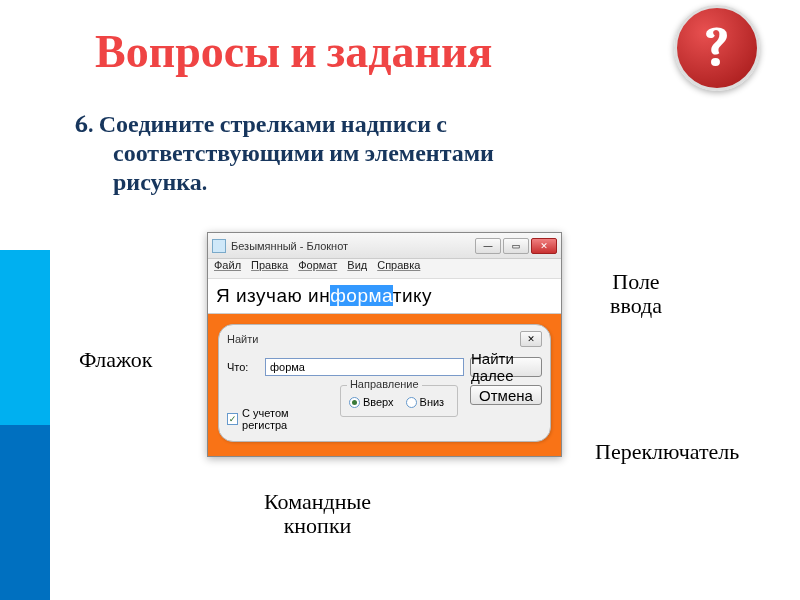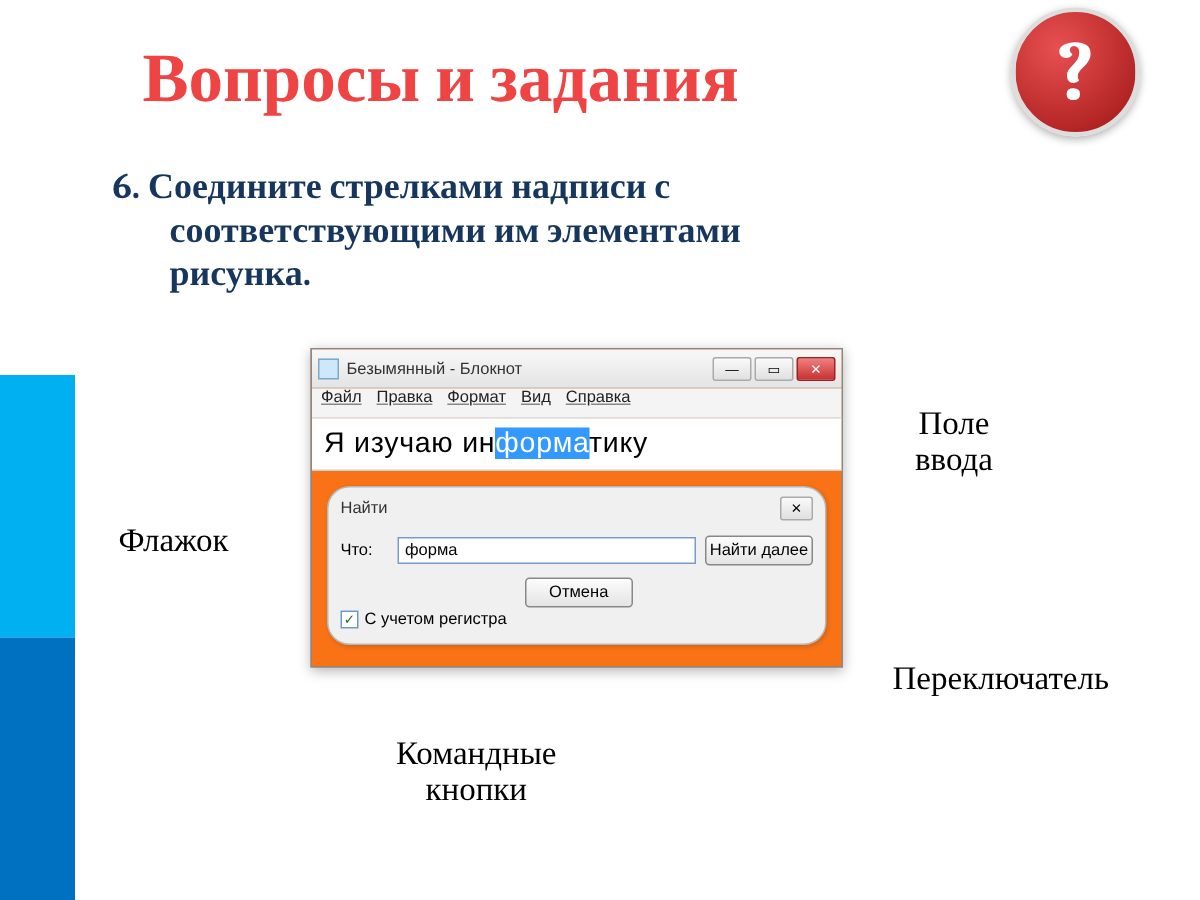--- a/index.html
+++ b/index.html
@@ -33,21 +33,21 @@
   .np-text .hl { background: #3399ff; color: #fff; }
   
   .find-dlg { margin: 10px 10px 14px 10px; background: #f0f0f0; border: 1px solid #b8b8b8; border-radius: 15px; padding: 6px 8px 10px 8px; position: relative; box-shadow: 1px 1px 3px rgba(0,0,0,0.15); }
   .find-title-row { display: flex; align-items: center; margin-bottom: 10px; }
   .find-title { flex: 1; color: #333; font-size: 11px; }
   .find-close { width: 22px; height: 16px; border: 1px solid #aaa; background: linear-gradient(#fafafa,#e0e0e0); border-radius: 2px; display: flex; align-items: center; justify-content: center; font-size: 9px; }
   
   .find-row { display: flex; align-items: center; gap: 6px; margin-bottom: 8px; }
   .find-label { width: 32px; font-size: 11px; }
   .find-input { flex: 1; height: 18px; border: 1px solid #7a9ac9; background: #fff; padding: 0 4px; font-size: 11px; }
-  .find-btn { width: 72px; height: 20px; border: 1px solid #888; background: linear-gradient(#fcfcfc,#e4e4e4); border-radius: 3px; font-size: 11px; display: flex; align-items: center; justify-content: center; }
+  .find-btn { width: 72px; height: 20px; border: 1px solid #888; background: linear-gradient(#fcfcfc,#e4e4e4); border-radius: 3px; font-size: 15px; display: flex; align-items: center; justify-content: center; }
   
   .find-lower { display: flex; align-items: flex-start; gap: 12px; margin-top: 4px; }
   .find-checkbox-col { display: flex; align-items: center; gap: 4px; margin-top: 22px; font-size: 11px; }
   .chk { width: 12px; height: 12px; border: 1px solid #6699cc; background: #fff; display: inline-flex; align-items: center; justify-content: center; font-size: 9px; color: #2a6a2a; }
   
   .fieldset { border: 1px solid #c0c0c0; padding: 6px 8px 8px 8px; border-radius: 3px; position: relative; width: 128px; }
   .fieldset-legend { position: absolute; top: -8px; left: 6px; background: #f0f0f0; padding: 0 3px; font-size: 11px; color: #333; }
   .radio-row { display: flex; gap: 12px; margin-top: 4px; }
   .radio-item { display: flex; align-items: center; gap: 3px; font-size: 11px; }
   .radio { width: 11px; height: 11px; border: 1px solid #6699cc; border-radius: 50%; background: #fff; display: inline-flex; align-items: center; justify-content: center; }
@@ -120,20 +120,33 @@
     <div class="find-row">
       <div class="find-label">Что:</div>
       <input class="find-input" value="форма" style="">
       <div class="find-btn">Найти далее</div>
     </div>
     <div class="find-lower">
       <div class="find-checkbox-col">
         <span class="chk">✓</span>
         <span>С учетом регистра</span>
       </div>
+      <div class="fieldset">
+        <div class="fieldset-legend">Направление</div>
+        <div class="radio-row">
+          <div class="radio-item">
+            <span class="radio checked"></span>
+            <span>Вверх</span>
+          </div>
+          <div class="radio-item">
+            <span class="radio"></span>
+            <span>Вниз</span>
+          </div>
+        </div>
+      </div>
       <div class="cancel-col">
         <div class="find-btn">Отмена</div>
       </div>
     </div>
   </div>
 </div>
 
 <div class="label-ext l-flag">Флажок</div>
 <div class="label-ext l-pole">
   <span>Поле</span><br>

